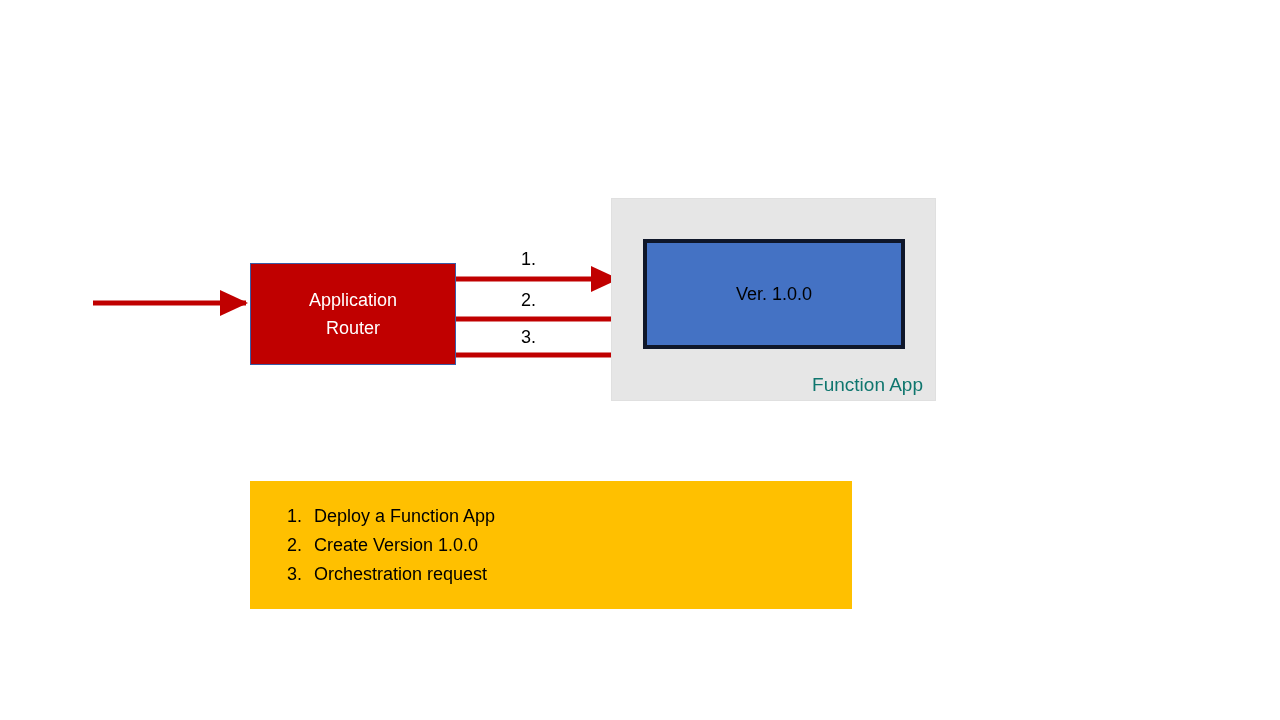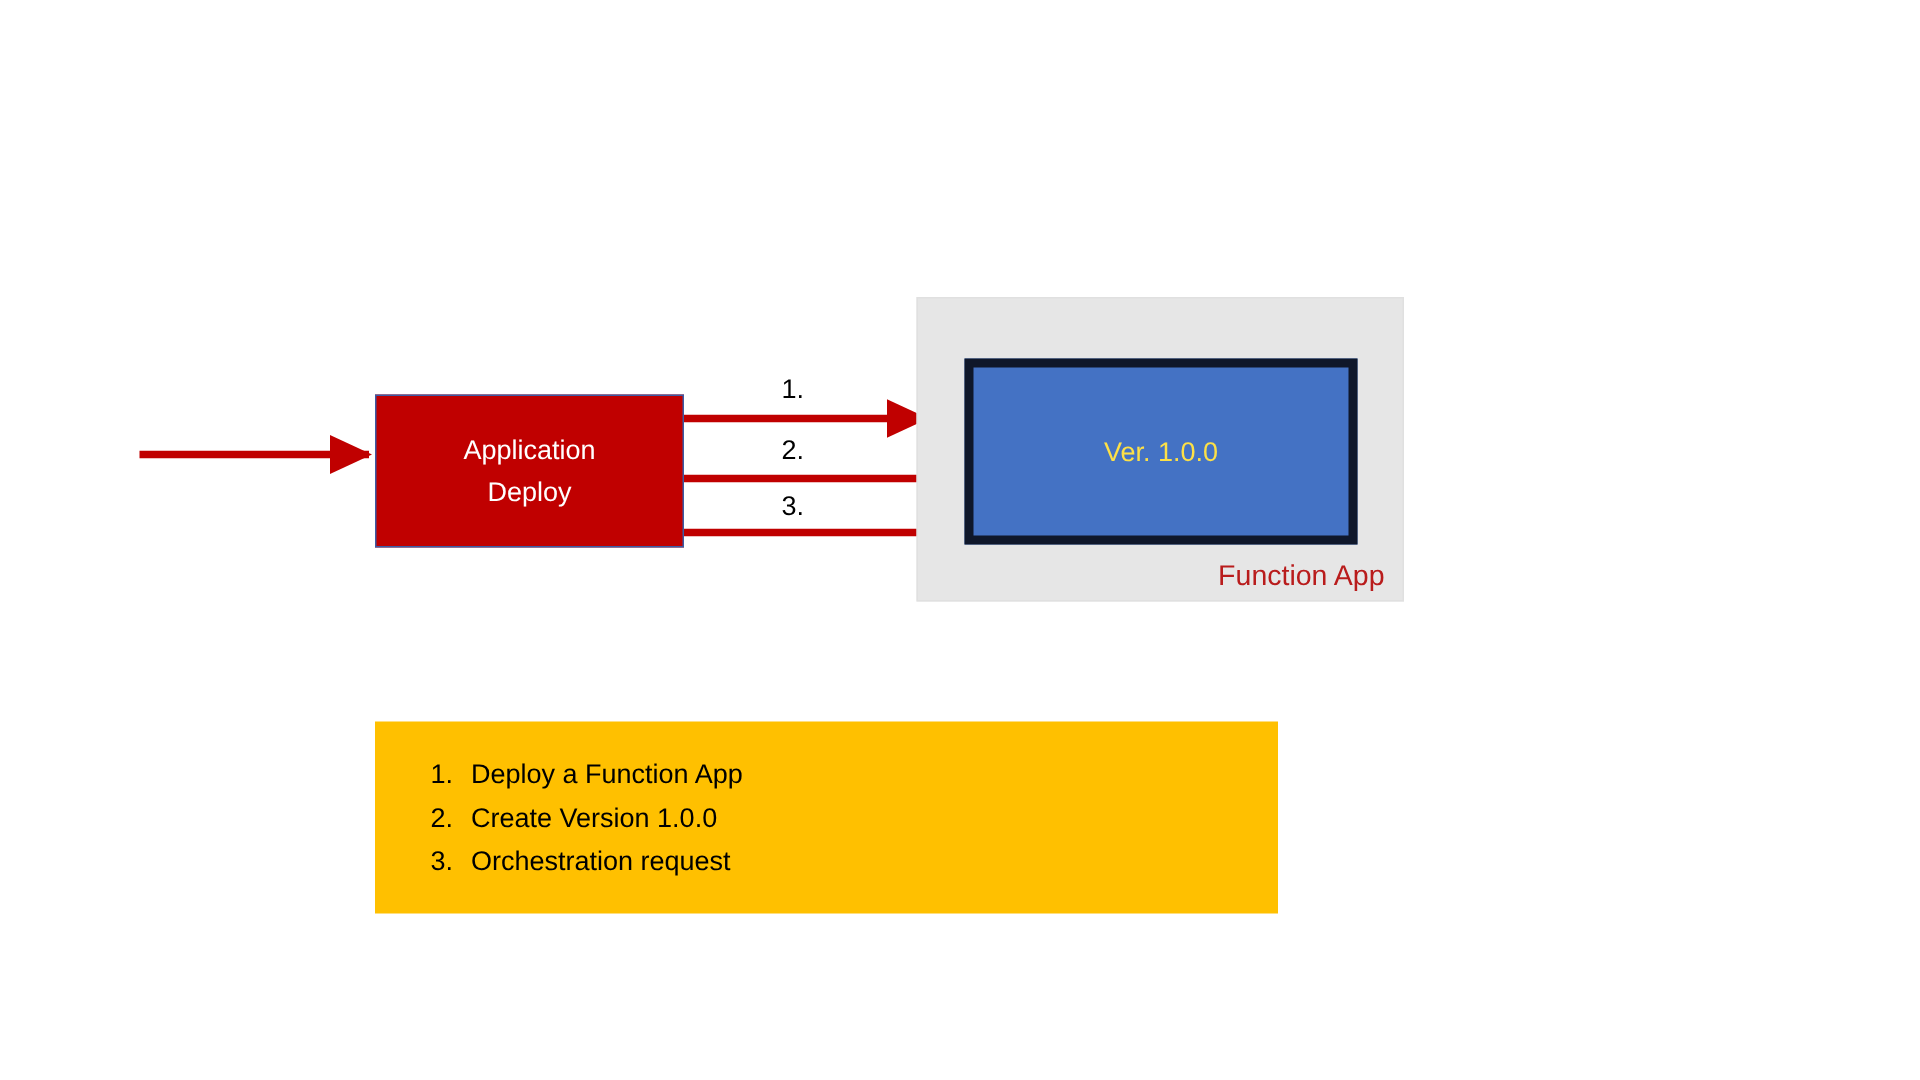--- a/index.html
+++ b/index.html
@@ -54,37 +54,37 @@
     width: 325px;
     height: 203px;
     background: #E6E6E6;
     border: 1px solid #E0E0E0;
   }
 
   #version-box {
     left: 643px;
     top: 239px;
     width: 262px;
-    height: 124px;
+    height: 110px;
     background: #4472C4;
-    border: 6px solid #0f172a;
-    color: #fde047;
+    border: 4px solid #0f172a;
+    color: #000000;
     font-size: 18px;
   }
 
   #functionapp-label {
     position: absolute;
     left: 611px;
     top: 371px;
     width: 312px;
     height: 28px;
     display: flex;
     align-items: center;
     justify-content: flex-end;
-    color: #b91c1c;
+    color: #0f766e;
     font-size: 19px;
   }
 
   #legend-box {
     left: 250px;
     top: 481px;
     width: 602px;
     height: 128px;
     background: #FFC000;
     display: block;
@@ -144,21 +144,21 @@
     <g stroke="#C00000" stroke-width="5" fill="none" marker-end="url(#ah)">
       <line x1="93" y1="303" x2="246" y2="303"></line>
       <line x1="456" y1="279" x2="617" y2="279"></line>
       <line x1="456" y1="319" x2="642" y2="319"></line>
       <line x1="456" y1="355" x2="642" y2="355"></line>
     </g>
   </svg>
 
   <div class="shape" id="router-box">
     <span class="line">Application</span>
-    <span class="line">Deploy</span>
+    <span class="line">Router</span>
   </div>
 
   <div class="shape" id="functionapp-container"></div>
 
   <div class="shape" id="version-box">
     <span>Ver. 1.0.0</span>
   </div>
 
   <div id="functionapp-label">Function App</div>
 

